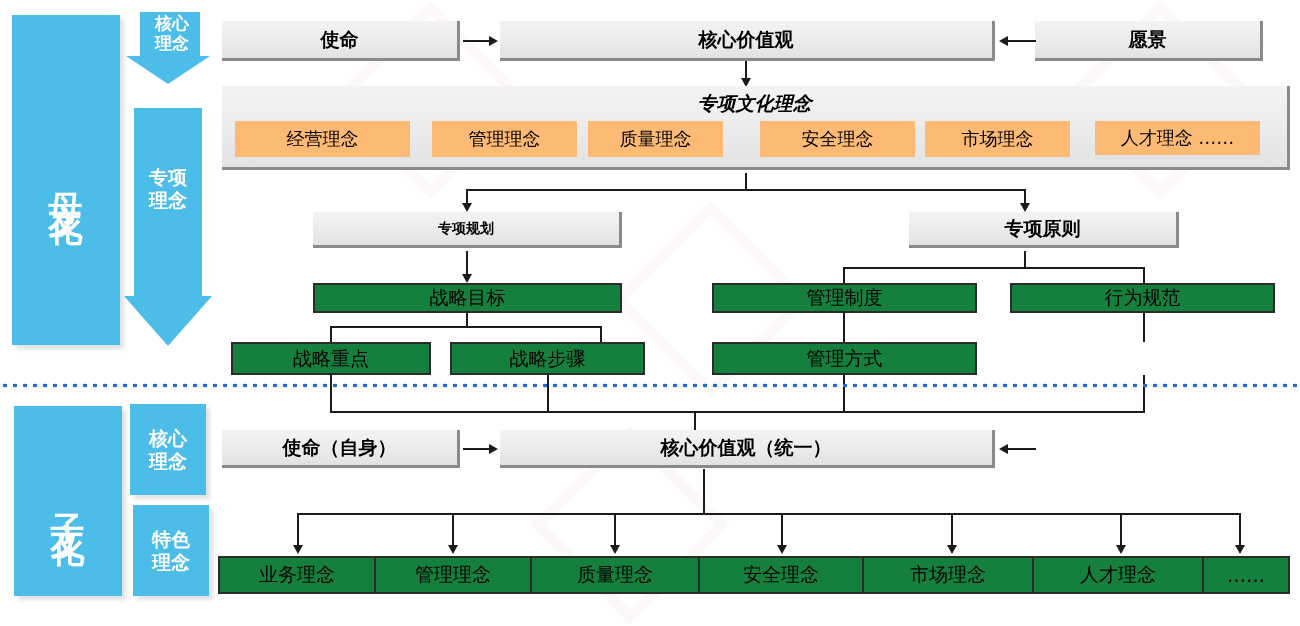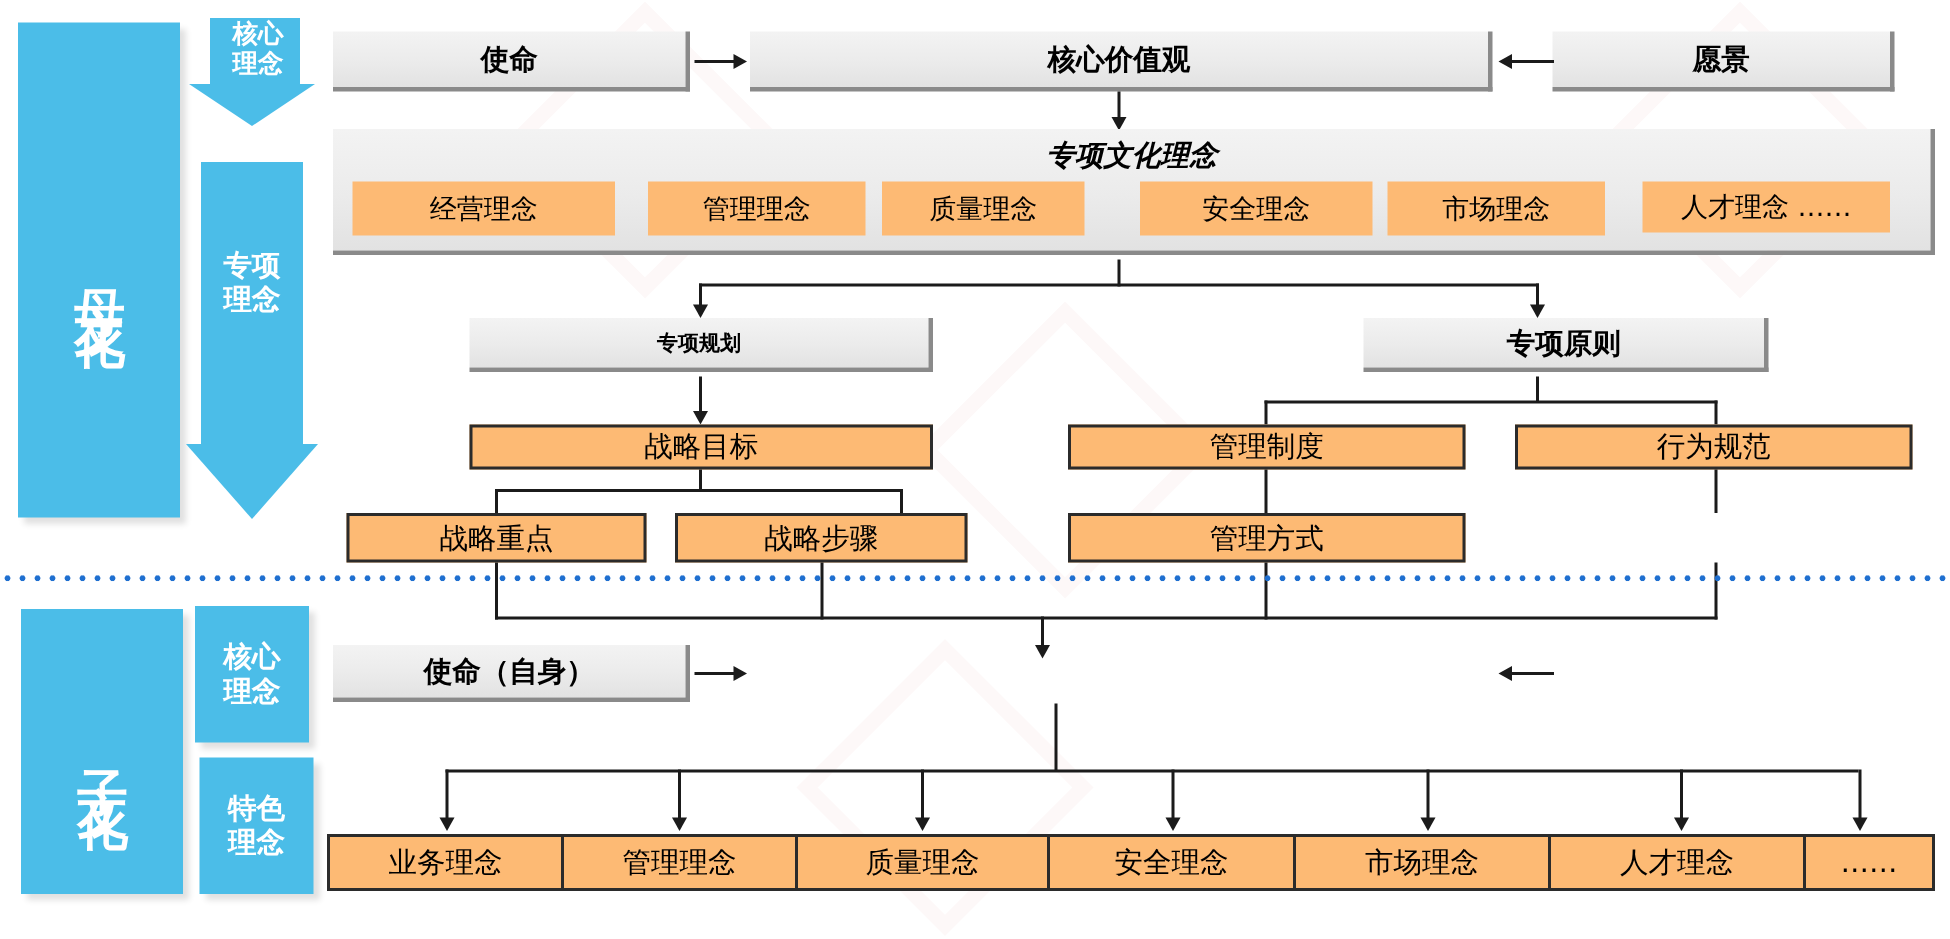--- a/index.html
+++ b/index.html
@@ -13,21 +13,21 @@
   .vert-text{writing-mode:vertical-rl;text-orientation:upright;letter-spacing:10px;}
   .two-line{line-height:1.18;}
 
   
   .gbox{position:absolute;background:linear-gradient(to bottom,#f3f3f3 0%,#ebebeb 55%,#e2e2e2 100%);
         border-bottom:3px solid #8a8a8a;border-right:3px solid #8a8a8a;
         display:flex;align-items:center;justify-content:center;
         font-weight:bold;color:#000;box-sizing:border-box;}
 
   
-  .wbox{position:absolute;background:#fdba74;border:2px solid #2b2b2b;
+  .wbox{position:absolute;background:#15803d;border:2px solid #2b2b2b;
         display:flex;align-items:center;justify-content:center;color:#000;box-sizing:border-box;}
 
   
   .chip{position:absolute;background:#fdba74;display:flex;align-items:center;justify-content:center;
         color:#000;box-sizing:border-box;}
 
   
   .ln{position:absolute;background:#1b1b1b;}
   .lnh{height:2px;}
   .lnv{width:2px;}
@@ -156,20 +156,21 @@
     <div>核心</div>
     <div>理念</div>
   </div>
 
   <div class="blue-box two-line" style="left:133px;top:505px;width:76px;height:91px;font-size:19px;flex-direction:column;">
     <div>特色</div>
     <div>理念</div>
   </div>
 
   <div class="gbox" style="left:222px;top:430px;width:238px;height:38px;font-size:19px;">使命（自身）</div>
+  <div class="gbox" style="left:500px;top:430px;width:495px;height:38px;font-size:19px;">核心价值观（统一）</div>
 
   <div class="ln lnh" style="left:463px;top:448px;width:28px;"></div>
   <div class="ahead-r" style="left:489px;top:444px;"></div>
   <div class="ln lnh" style="left:1008px;top:448px;width:28px;"></div>
   <div class="ahead-l" style="left:999px;top:444px;"></div>
 
   <div class="ln lnv" style="left:703px;top:469px;height:45px;"></div>
   <div class="ln lnh" style="left:297px;top:513px;width:942px;"></div>
 
   <div class="ln lnv" style="left:297px;top:513px;height:34px;"></div>

